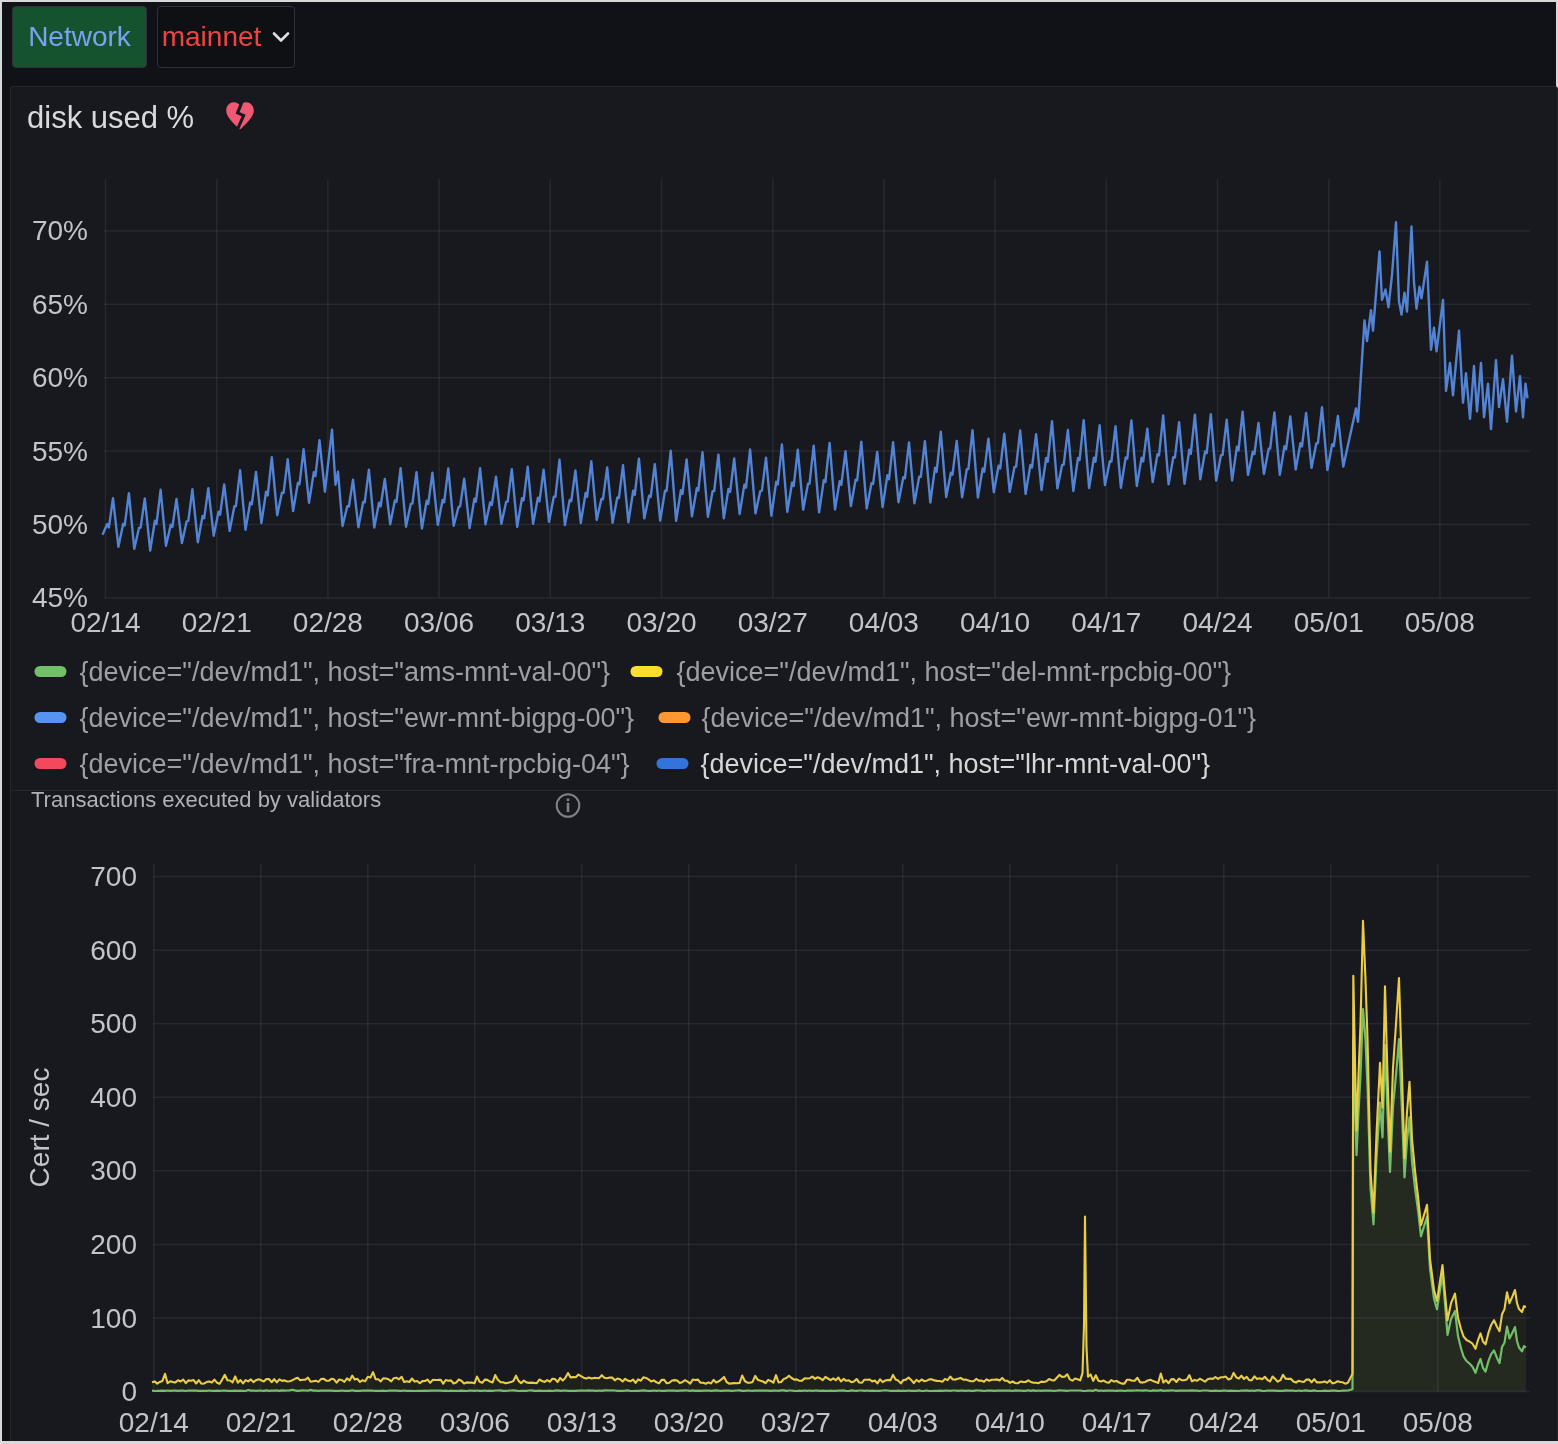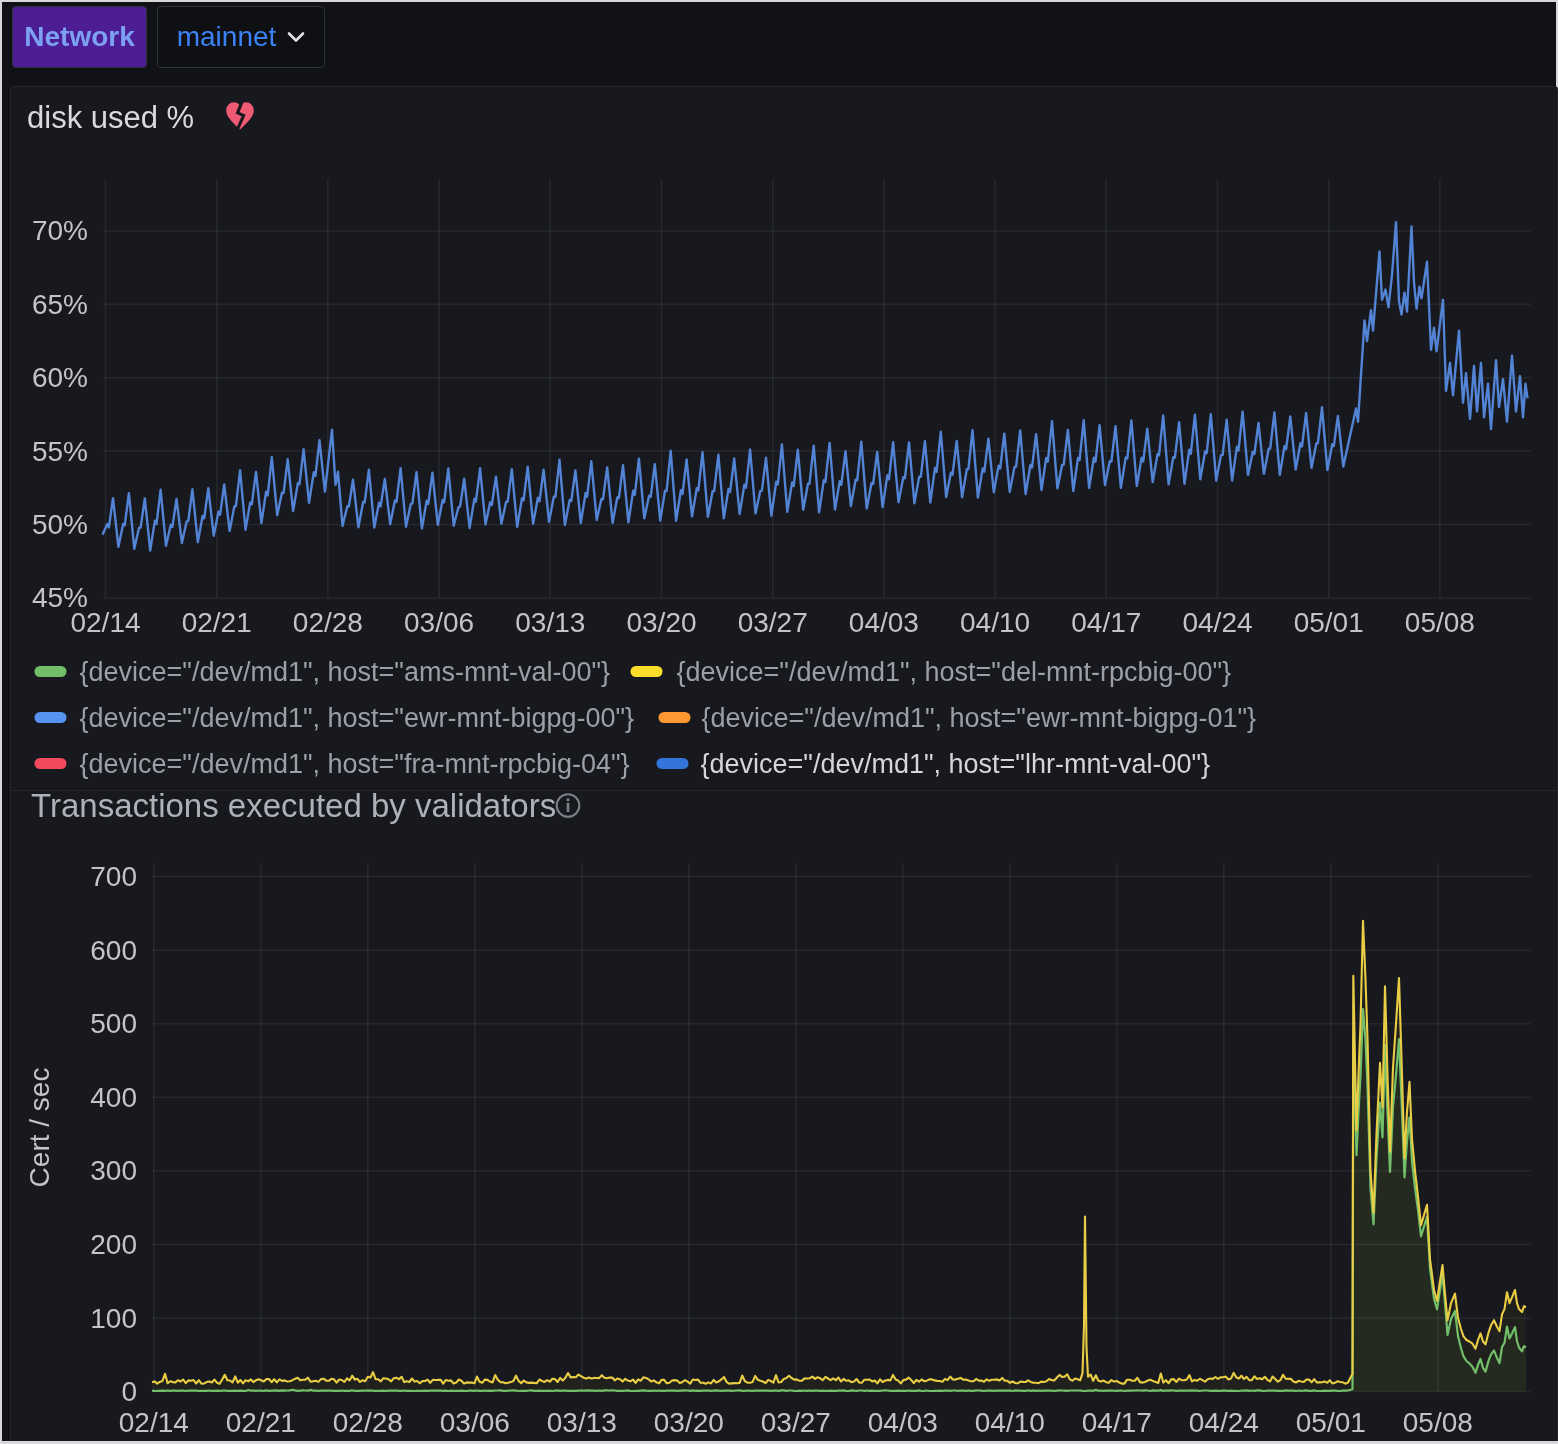--- a/index.html
+++ b/index.html
@@ -1,19 +1,19 @@
 <!DOCTYPE html>
 <html><head><meta charset="utf-8"><style>
 * { margin:0; padding:0; box-sizing:border-box; }
 html,body { width:1558px; height:1444px; background:#d8d8da; font-family:"Liberation Sans", sans-serif; overflow:hidden; }
 .page { position:absolute; left:2px; top:2px; width:1554px; height:1439px; background:#111217; }
 .btn { position:absolute; top:4px; height:62px; border:1.5px solid #2f323a; border-radius:4px;
   display:flex; align-items:center; justify-content:center; font-size:28px; }
-.b1 { left:10px; width:135px; background:#4c1d95; color:#7da1f1; font-weight:700; }
-.b2 { left:155px; width:168px; background:#0f1014; color:#3b82f6; font-weight:400; }
+.b1 { left:10px; width:135px; background:#14532d; color:#7da1f1; font-weight:400; }
+.b2 { left:155px; width:138px; background:#0f1014; color:#ef4444; font-weight:400; }
 .chev { margin-left:11px; display:inline-block; }
 .panel { position:absolute; left:8px; width:1548px; background:#18191e; border:1.5px solid #25272d; }
 .p1 { top:84px; height:789px; border-radius:3px; }
 .p2 { top:788px; height:651px; border-bottom:none; }
 .ptitle { position:absolute; font-size:31px; font-weight:500; color:#d9dade; white-space:nowrap; }
 svg.chart { position:absolute; left:0; top:0; }
 </style></head>
 <body>
 <div class="page">
 <div class="btn b1">Network</div>
@@ -74,21 +74,21 @@
 <text x="68.5" y="630.5" dominant-baseline="central" fill="#9d9fa6" font-size="27">{device="/dev/md1", host="ewr-mnt-bigpg-00"}</text>
 <rect x="647.5" y="625.0" width="32" height="11" rx="5.5" fill="#FF9830"></rect>
 <text x="690.5" y="630.5" dominant-baseline="central" fill="#9d9fa6" font-size="27">{device="/dev/md1", host="ewr-mnt-bigpg-01"}</text>
 <rect x="23.5" y="671.0" width="32" height="11" rx="5.5" fill="#F2495C"></rect>
 <text x="68.5" y="676.5" dominant-baseline="central" fill="#9d9fa6" font-size="27">{device="/dev/md1", host="fra-mnt-rpcbig-04"}</text>
 <rect x="645.5" y="671.0" width="32" height="11" rx="5.5" fill="#3274D9"></rect>
 <text x="689.5" y="676.5" dominant-baseline="central" fill="#d5d6da" font-size="27">{device="/dev/md1", host="lhr-mnt-val-00"}</text>
   </svg>
 </div>
 <div class="panel p2">
-  <div class="ptitle" style="left:20px; top:-4px; font-size:33px; color:#aeb1b7;">Transactions executed by validators</div>
+  <div class="ptitle" style="left:20px; top:-4px; font-size:22px; color:#aeb1b7;">Transactions executed by validators</div>
   <svg class="chart" width="1545" height="649" viewBox="0 0 1545 649" font-family="Liberation Sans, sans-serif">
   <g>
 <circle cx="557" cy="14.5" r="11.3" fill="none" stroke="#7e8187" stroke-width="2.0"></circle>
 <rect x="555.7" y="11.8" width="2.6" height="9.2" fill="#7e8187"></rect>
 <rect x="555.7" y="7.4" width="2.6" height="2.6" fill="#7e8187"></rect>
 </g>
   <line x1="141.9" y1="600.5" x2="1519.5" y2="600.5" stroke="rgba(201,209,222,0.085)" stroke-width="1.5"></line>
 <text x="126" y="600.5" text-anchor="end" dominant-baseline="central" fill="#c3c4ca" font-size="28">0</text>
 <line x1="141.9" y1="527.0" x2="1519.5" y2="527.0" stroke="rgba(201,209,222,0.085)" stroke-width="1.5"></line>
 <text x="126" y="527.0" text-anchor="end" dominant-baseline="central" fill="#c3c4ca" font-size="28">100</text>

